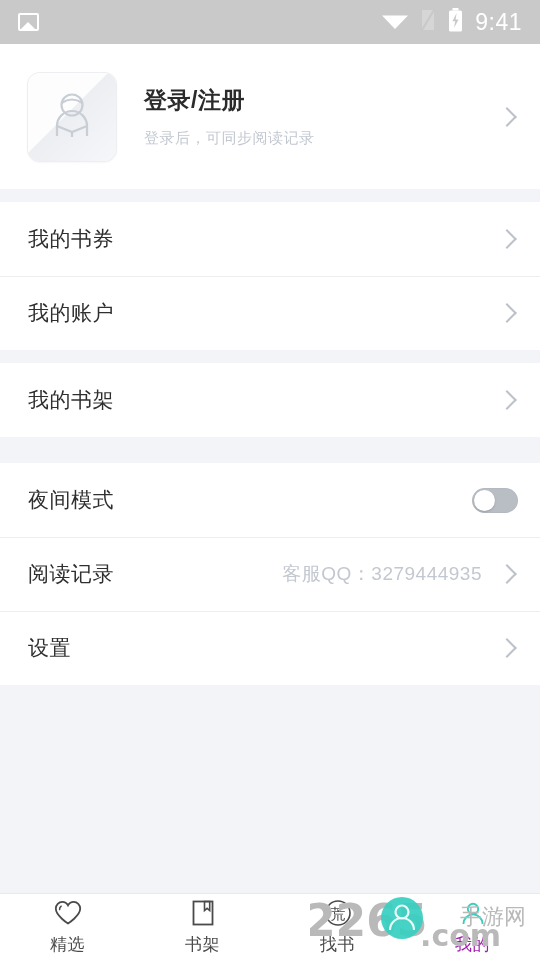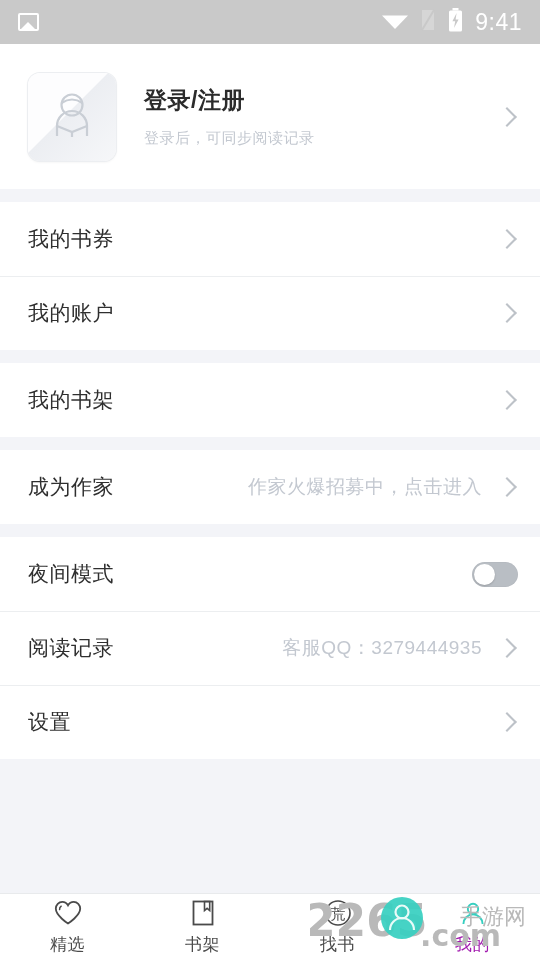--- a/index.html
+++ b/index.html
@@ -190,27 +190,20 @@
 
     <div class="card">
       <div class="row">
         <span class="row-label">我的书架</span>
         <span class="chev"></span>
       </div>
     </div>
 
     <div class="gap"></div>
 
-    <div class="card">
-      <div class="row">
-        <span class="row-label">成为作家</span>
-        <span class="row-hint">作家火爆招募中，点击进入</span>
-        <span class="chev"></span>
-      </div>
-    </div>
 
     <div class="gap"></div>
 
     <div class="card">
       <div class="row">
         <span class="row-label">夜间模式</span>
         <span class="toggle">
           <span class="knob"></span>
         </span>
       </div>

